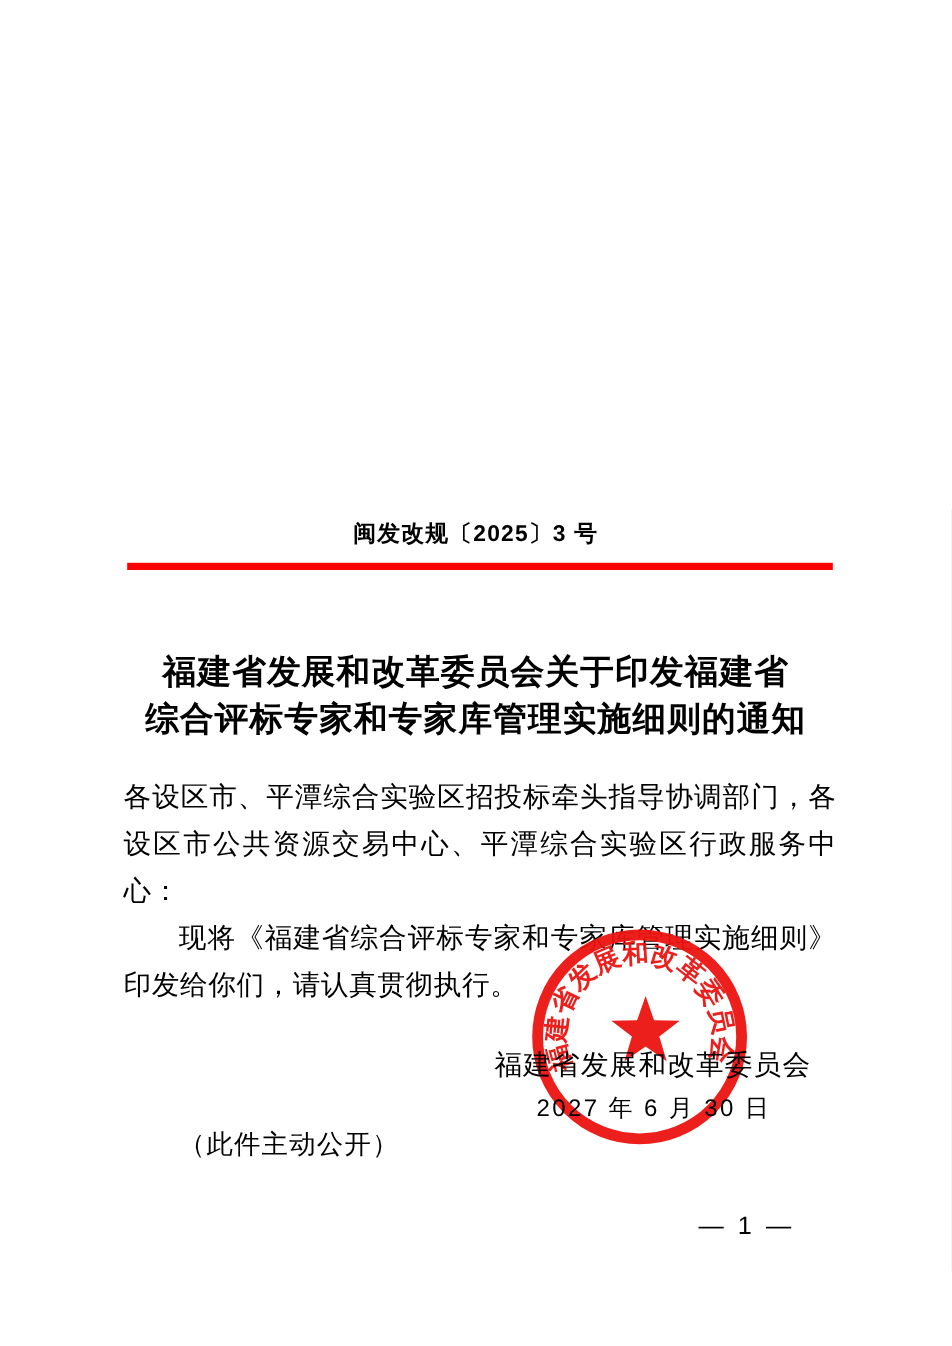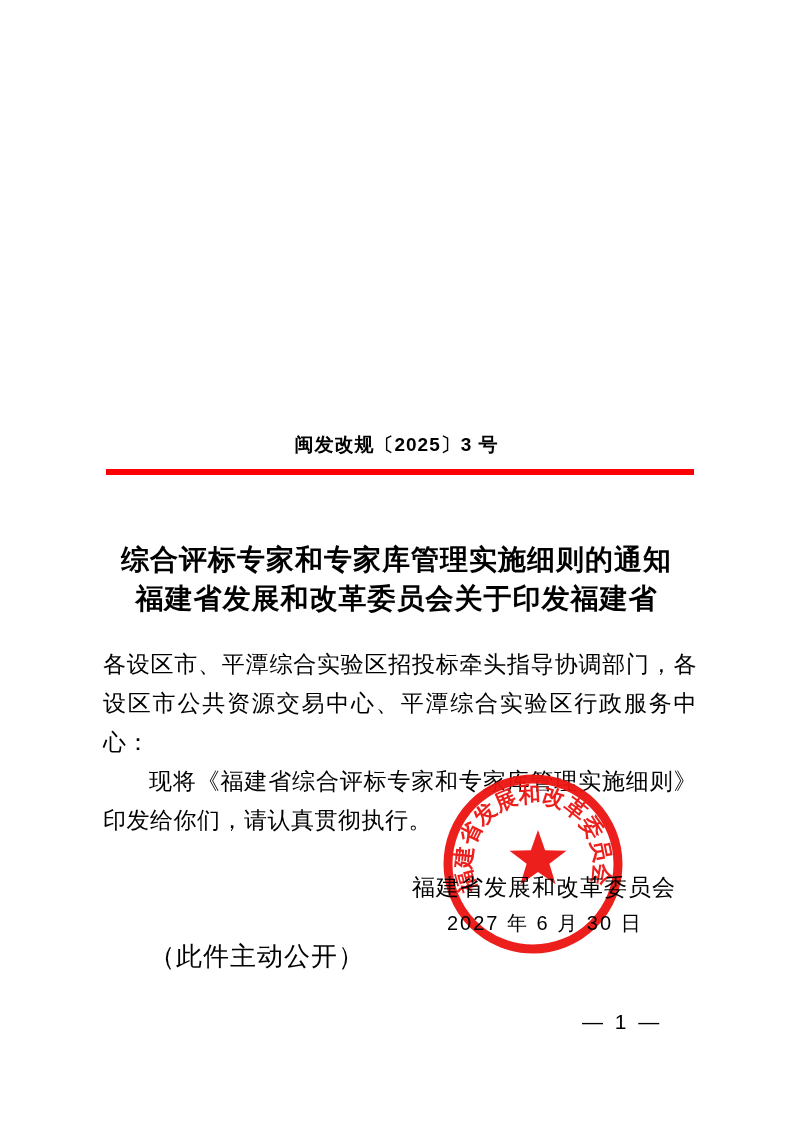--- a/index.html
+++ b/index.html
@@ -57,41 +57,41 @@
     position:absolute;top:872px;left:412px;z-index:2;
     font-size:23px;letter-spacing:1px;white-space:nowrap;
   }
   .sign-date{
     position:absolute;top:910px;left:447px;z-index:2;
     font-size:20px;letter-spacing:2px;white-space:nowrap;
   }
   
   .disclosure-note{
     position:absolute;top:939px;left:149px;
-    font-size:26px;letter-spacing:1px;text-align:right;
+    font-size:22px;letter-spacing:1px;text-align:right;
   }
   
   .page-number{
     position:absolute;top:1010px;left:582px;
     font-size:21px;letter-spacing:3px;white-space:nowrap;
   }
 </style>
 </head>
 <body>
 
 <div class="page">
 
 
   <div class="doc-number">闽发改规〔2025〕3 号</div>
 
   <div class="red-rule"></div>
 
   <div class="doc-title">
+    <div>福建省发展和改革委员会关于印发福建省</div>
     <div>综合评标专家和专家库管理实施细则的通知</div>
-    <div>福建省发展和改革委员会关于印发福建省</div>
   </div>
 
   <div class="body-text">
     <p>各设区市、平潭综合实验区招投标牵头指导协调部门，各设区市公共资源交易中心、平潭综合实验区行政服务中心：</p>
     <p class="indent">现将《福建省综合评标专家和专家库管理实施细则》印发给你们，请认真贯彻执行。</p>
   </div>
 
   <svg class="seal" viewBox="0 0 184 184">
     <circle cx="92" cy="92" r="85" fill="none" stroke="#ed1410" stroke-width="9"></circle>
     <defs>

